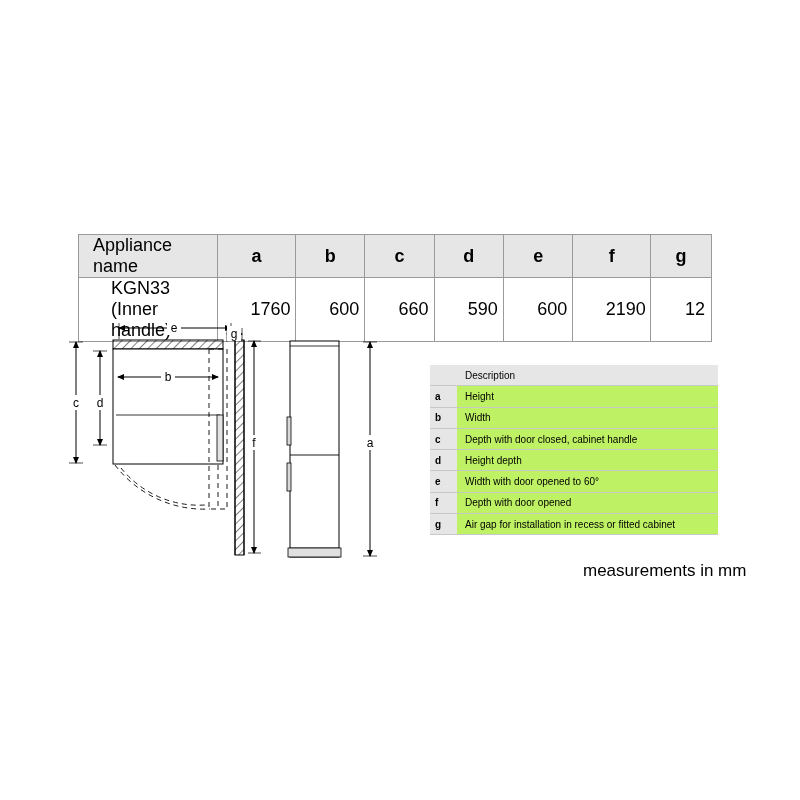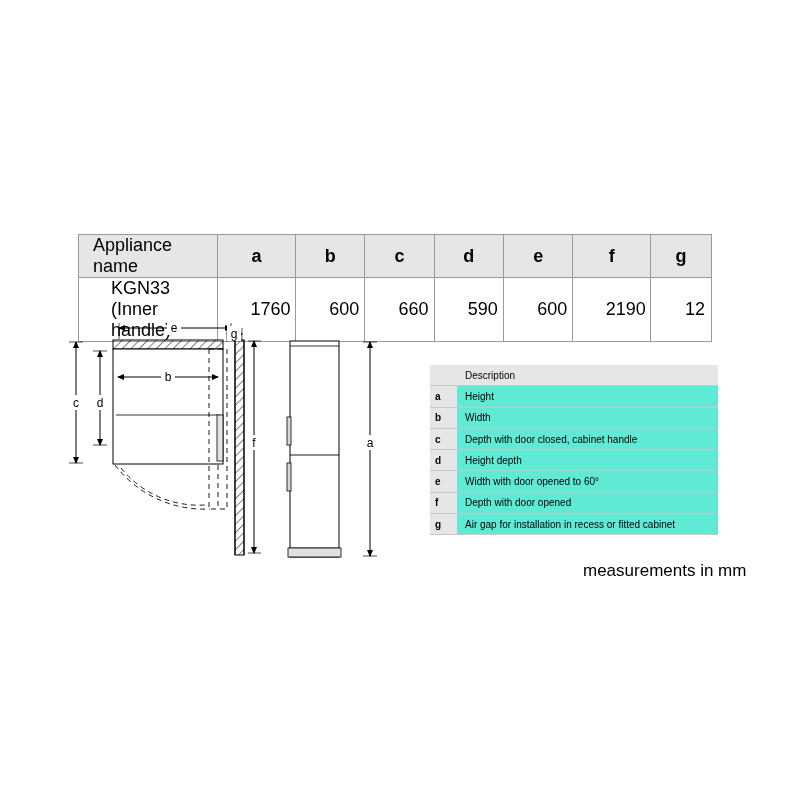--- a/index.html
+++ b/index.html
@@ -74,21 +74,21 @@
   }
   #desc-table td.key {
     width: 18px;
     background: #e6e6e6;
     text-align: left;
     padding-left: 5px;
     font-weight: bold;
   }
   #desc-table tr.head td.key { font-weight: normal; }
   #desc-table td.val {
-    background: #5eead4;
+    background: #bef264;
     padding-left: 8px;
   }
   #desc-table tr.head td.val {
     background: #e6e6e6;
     padding-left: 8px;
   }
 
   
   #footnote {
     position: absolute;

